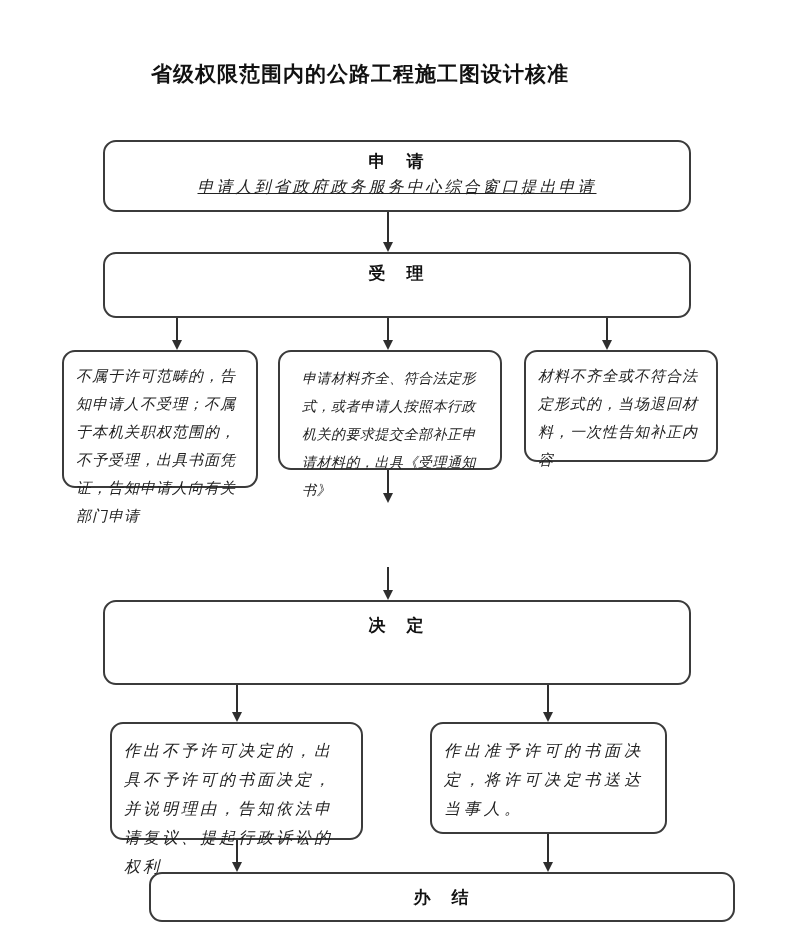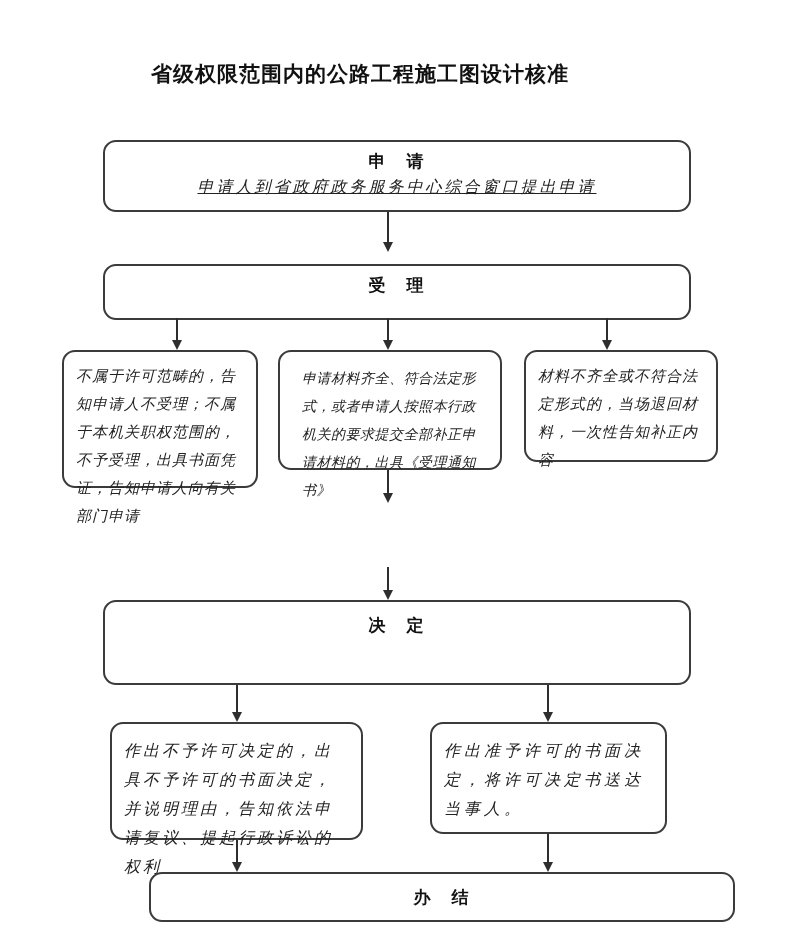--- a/index.html
+++ b/index.html
@@ -50,21 +50,21 @@
   <div class="node main" style="left:103px;top:140px;width:588px;height:72px">
     <div class="heading">申　请</div>
     <div class="body">申请人到省政府政务服务中心综合窗口提出申请</div>
   </div>
 
   <div class="arrow" style="left:388px;top:212px;height:40px">
       <span class="shaft"></span>
       <span class="head"></span>
     </div>
 
-  <div class="node main" style="left:103px;top:264px;width:588px;height:56px">
+  <div class="node main" style="left:103px;top:252px;width:588px;height:66px">
     <div class="heading">受　理</div>
   </div>
 
   <div class="arrow" style="left:177px;top:318px;height:32px">
       <span class="shaft"></span>
       <span class="head"></span>
     </div>
   <div class="arrow" style="left:388px;top:318px;height:32px">
       <span class="shaft"></span>
       <span class="head"></span>

